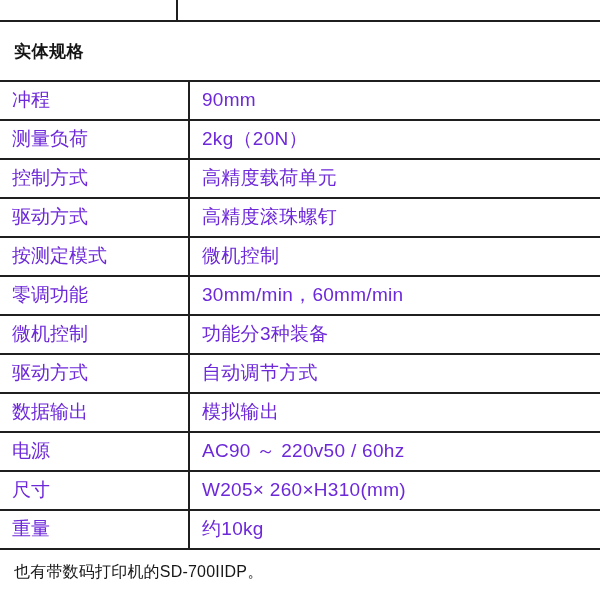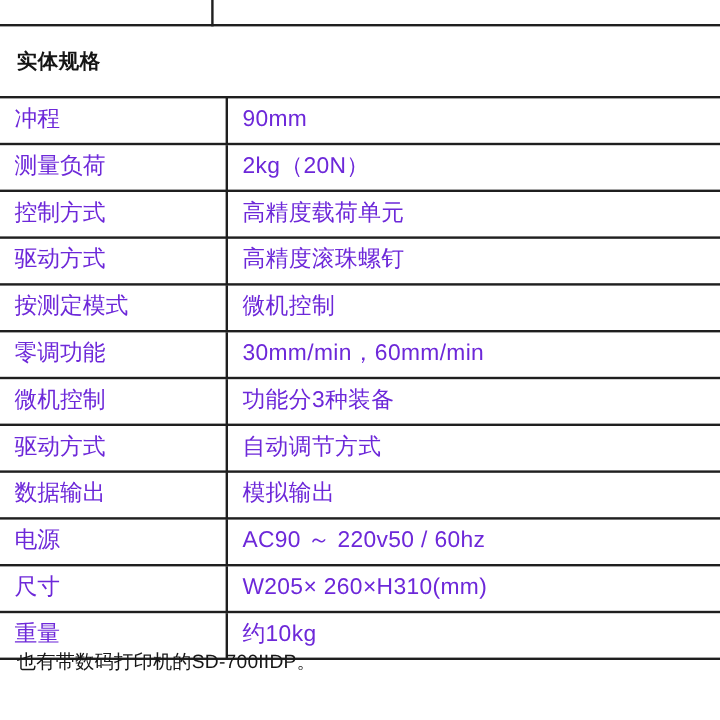--- a/index.html
+++ b/index.html
@@ -79,21 +79,21 @@
     width: 424px;
     letter-spacing: 0.3px;
   }
   table.spec tr + tr td {
     border-top: none;
     margin-top: 21px;
   }
 
   .footnote {
     position: absolute;
-    top: 542px;
+    top: 562px;
     left: 14px;
     font-size: 16px;
     color: #171717;
     letter-spacing: 0.2px;
   }
 </style>
 </head>
 <body>
 
 <div class="page">

